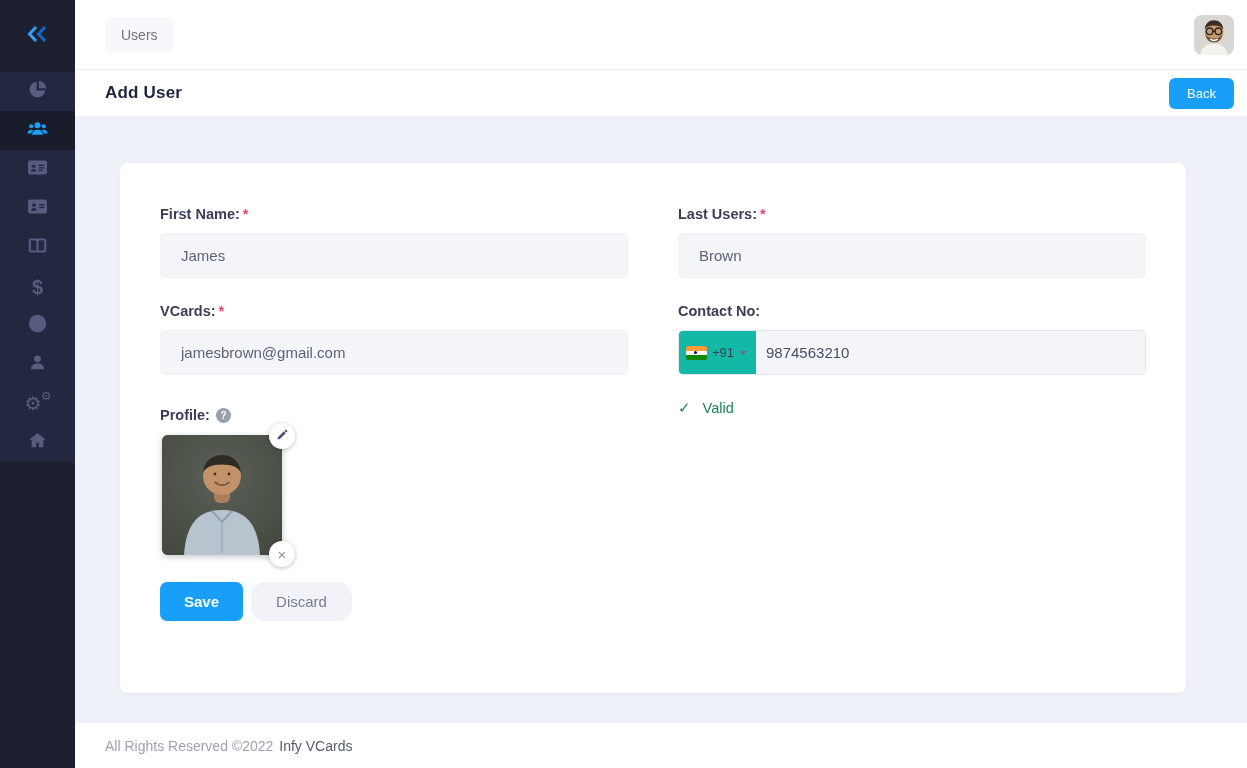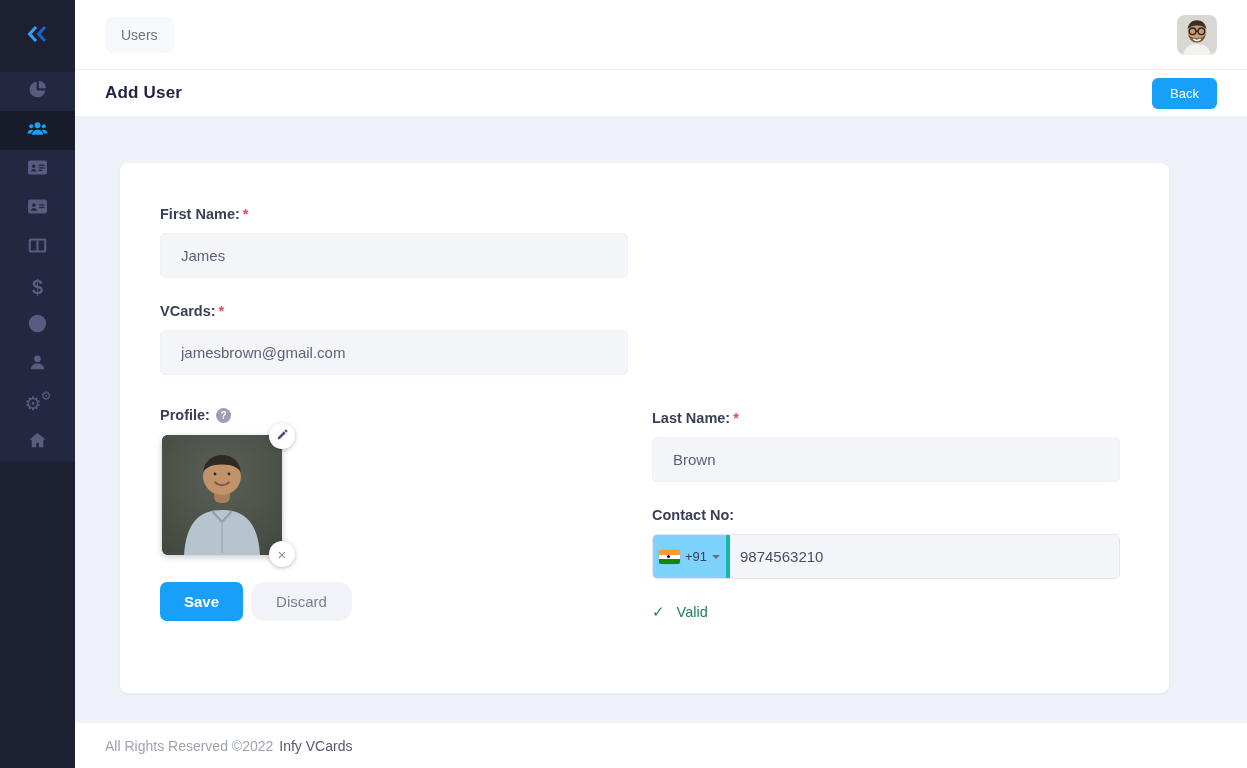--- a/index.html
+++ b/index.html
@@ -25,29 +25,29 @@
   .breadcrumb-chip { background:#f6f8fb; color:#737373; font-size:14px; padding:10px 16px; border-radius:8px; cursor:pointer; }
   .avatar { width:40px; height:40px; border-radius:8px; overflow:hidden; cursor:pointer; }
 
   .page-header { height:47px; background:#fff; border-bottom:1px solid #eef0f5; display:flex; align-items:center; justify-content:space-between; padding:0 30px; }
   .page-title { font-size:17px; font-weight:bold; color:#1f2440; letter-spacing:.2px;text-align:center; }
   .btn-back { background:#18a0f8; color:#fff; font-size:13px; font-weight:normal; border:none; border-radius:6px; padding:8px 18px; cursor:pointer; }
 
   .content { flex:1; background:#eef1f7; padding:46px 78px 0 45px; overflow:hidden; }
   .card { background:#fff; border-radius:8px; box-shadow:0 1px 3px rgba(30,35,60,.05); padding:43px 40px 57px 40px; height:530px; }
 
-  .form-grid { display:flex; gap:24px;align-items:flex-end; }
+  .form-grid { display:flex; gap:50px; }
   .col { width:468px; }
   .field-label { font-size:14.5px; font-weight:bold; color:#3a3e57; margin-bottom:11px; }
   .req { color:#e5456f; margin-left:3px; }
   .text-input { width:100%; height:45px; background:#f3f5f9; border:1px solid #eef1f5; border-radius:5px; padding:0 20px; font-size:15px; color:#5c6375; font-family:"Liberation Sans", sans-serif; outline:none; }
   .field { margin-bottom:25px; }
 
   .phone-group { display:flex; height:45px; border:1px solid #e3e6ec; border-radius:5px; overflow:hidden; }
-  .dial-box { width:77px; background:#7dd3fc; border-right:4px solid #14b8a6; display:flex; align-items:center; justify-content:center; gap:5px; cursor:pointer; flex:0 0 77px; }
+  .dial-box { width:77px; background:#14b8a6; border-right:2px solid #14b8a6; display:flex; align-items:center; justify-content:center; gap:5px; cursor:pointer; flex:0 0 77px; }
   .flag { width:21px; height:14px; border-radius:2px; overflow:hidden; position:relative; box-shadow:0 0 1px rgba(0,0,0,.3); }
   .flag .s1{height:5px;background:#ff9933;} .flag .s2{height:4px;background:#fff;} .flag .s3{height:5px;background:#128807;}
   .flag .chakra{position:absolute;left:8.5px;top:5.5px;width:3px;height:3px;border-radius:50%;background:#000088;}
   .dial-code { font-size:13px; color:#3c4152; }
   .caret { width:0; height:0; border-left:4px solid transparent; border-right:4px solid transparent; border-top:4px solid #6a6f80; }
   .phone-num { flex:1; background:#f3f5f9; border:none; padding:0 10px; font-size:15px; color:#474e63; outline:none; font-family:"Liberation Sans", sans-serif; }
 
   .valid-row { margin-top:24px; display:flex; align-items:center; gap:12px; color:#1f8057; font-size:14.5px; }
   .valid-check { font-size:15px; }
 
@@ -257,21 +257,21 @@
 
             <div class="actions">
               <button class="btn-save">Save</button>
               <button class="btn-discard">Discard</button>
             </div>
           </div>
 
           <div class="col">
             <div class="field">
               <div class="field-label">
-                <span>Last Name:</span><span class="req">*</span>
+                <span>Last Users:</span><span class="req">*</span>
               </div>
               <input class="text-input" type="text" value="Brown" style="">
             </div>
 
             <div class="field" style="margin-bottom:0">
               <div class="field-label">Contact No:</div>
               <div class="phone-group">
                 <div class="dial-box">
                   <span class="flag">
                     <span class="s1" style="display:block"></span>

